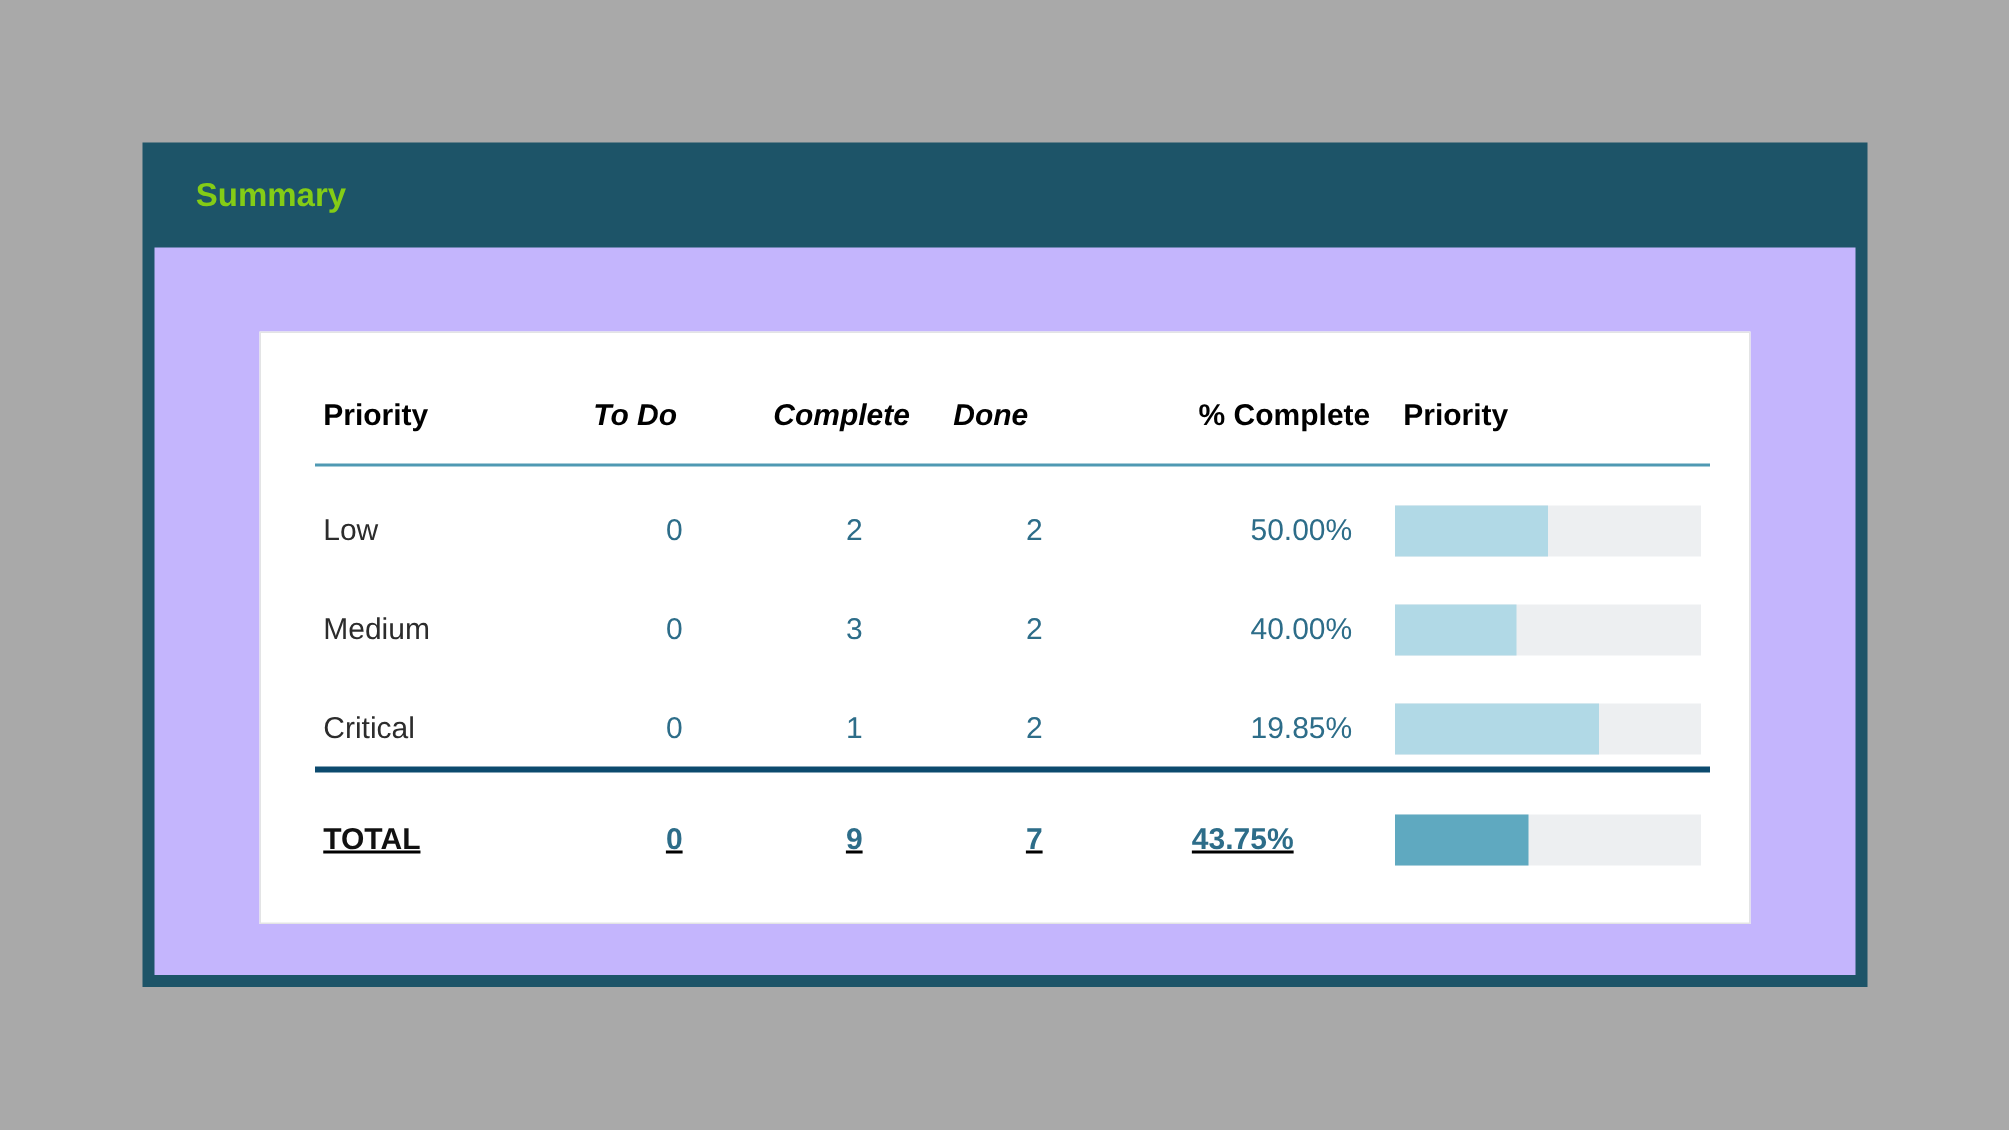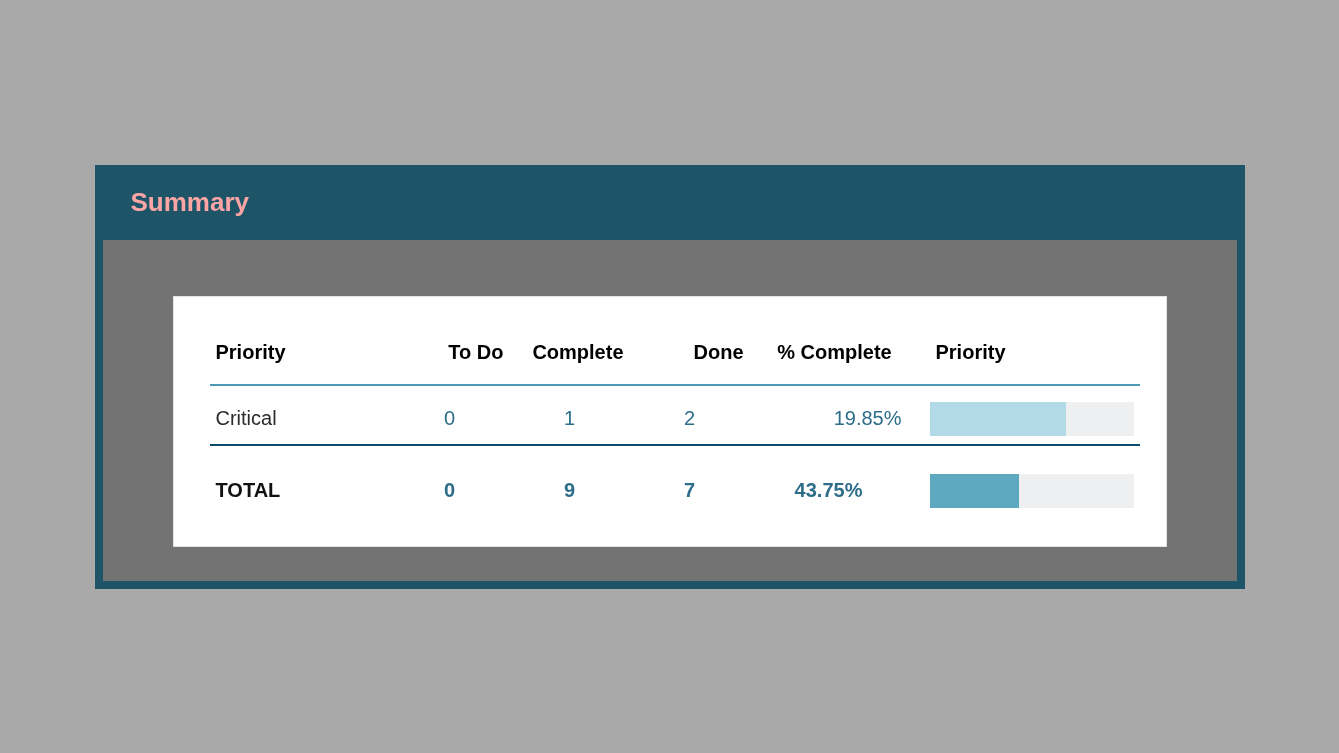--- a/index.html
+++ b/index.html
@@ -18,26 +18,26 @@
     }
     .card {
       width: 1150px;
       background: #1d5468;
       padding-bottom: 8px;
     }
     .card-header {
       padding: 22px 36px;
     }
     .card-header h1 {
-      color: #fca5a5;
-      font-size: 26px;
+      color: #84cc16;
+      font-size: 22px;
       font-weight: bold;
     }
     .card-body-outer {
-      background: #737373;
+      background: #c4b5fd;
       margin: 0 8px 0 8px;
       padding: 56px 70px 34px 70px;
     }
     .table-wrap {
       background: #ffffff;
       border: 1px solid #e3e4e5;
       padding: 34px 36px 28px 36px;
     }
     table {
       width: 100%;
@@ -48,40 +48,41 @@
     col.c-num { width: 120px; }
     col.c-pct { width: 170px; }
     col.c-progress { width: 220px; }
 
     th {
       text-align: left;
       font-size: 20px;
       font-weight: bold;
       padding: 10px 6px 20px 6px;
     }
-    th.center { text-align: right; }
-    th.right { text-align: center; }
+    th.center { text-align: left; font-style: italic; }
+    th.right { text-align: right; }
 
     thead tr {
       border-bottom: 2px solid #4f99b3;
     }
     tbody tr.first-row td { padding-top: 26px; }
     tbody tr td {
       padding: 16px 6px;
       font-size: 20px;
     }
     tbody tr.last-row td { padding-bottom: 8px; }
 
     td.priority { color: #2c2c2c; }
     td.num { text-align: center; color: #2d6d89; }
     td.pct { text-align: right; color: #2d6d89; padding-right: 18px; }
     td.progress-cell { padding-left: 10px; }
 
     tfoot tr {
-      border-top: 2px solid #0c4a6e;
+      border-top: 4px solid #0c4a6e;
+      text-decoration: underline;
     }
     tfoot td {
       padding: 28px 6px 10px 6px;
       font-weight: bold;
       font-size: 20px;
       color: #1d5468;
     }
     tfoot td.priority { color: #111111; }
     tfoot td.num { text-align: center; }
     tfoot td.pct { text-align: center; padding-right: 18px; }
@@ -122,20 +123,44 @@
           <tr>
             <th>Priority</th>
             <th class="center">To Do</th>
             <th class="center">Complete</th>
             <th class="center">Done</th>
             <th class="right">% Complete</th>
             <th style="padding-left:16px;">Priority</th>
           </tr>
         </thead>
         <tbody>
+          <tr class="first-row">
+            <td class="priority">Low</td>
+            <td class="num">0</td>
+            <td class="num">2</td>
+            <td class="num">2</td>
+            <td class="pct">50.00%</td>
+            <td class="progress-cell">
+              <div class="progress-bar">
+                <div class="progress-fill" style="width:50%"></div>
+              </div>
+            </td>
+          </tr>
+          <tr>
+            <td class="priority">Medium</td>
+            <td class="num">0</td>
+            <td class="num">3</td>
+            <td class="num">2</td>
+            <td class="pct">40.00%</td>
+            <td class="progress-cell">
+              <div class="progress-bar">
+                <div class="progress-fill" style="width:40%"></div>
+              </div>
+            </td>
+          </tr>
           <tr class="last-row">
             <td class="priority">Critical</td>
             <td class="num">0</td>
             <td class="num">1</td>
             <td class="num">2</td>
             <td class="pct">19.85%</td>
             <td class="progress-cell">
               <div class="progress-bar">
                 <div class="progress-fill" style="width:66.67%"></div>
               </div>

